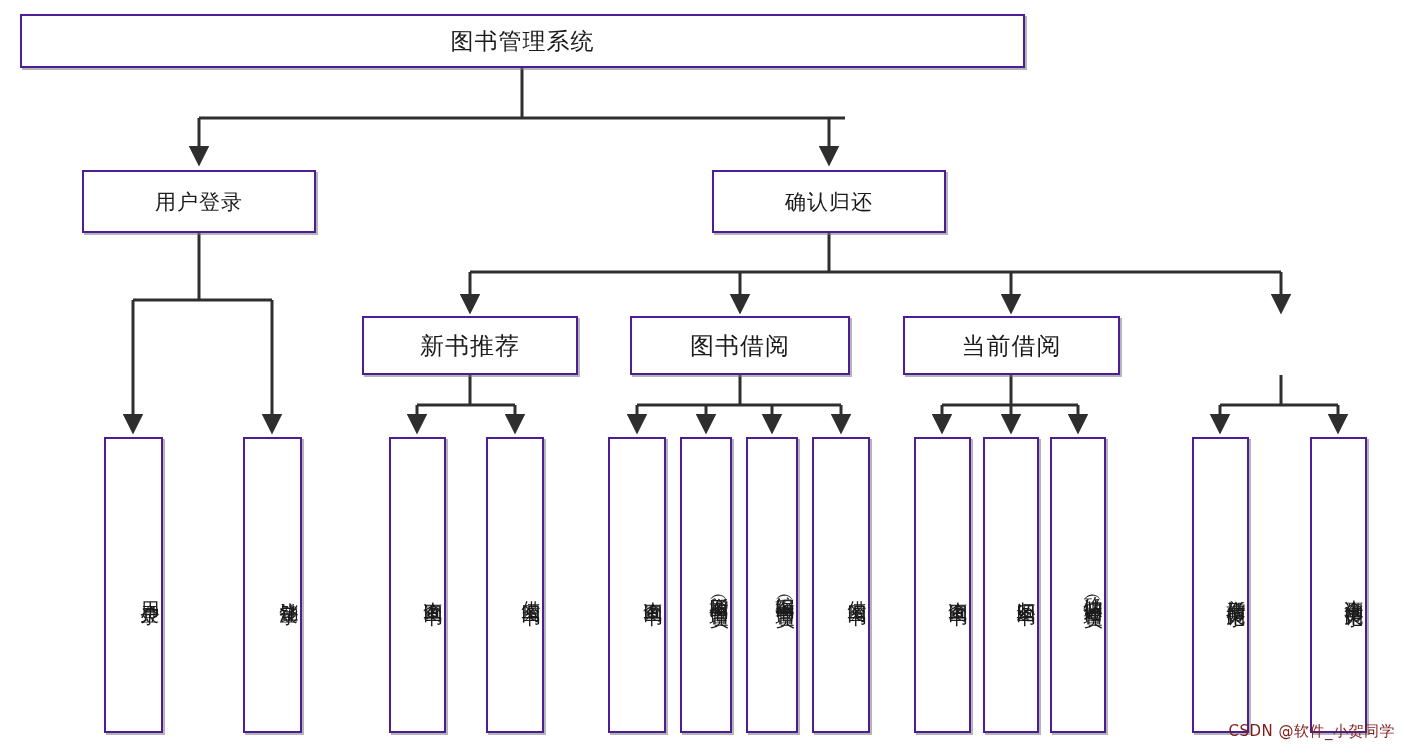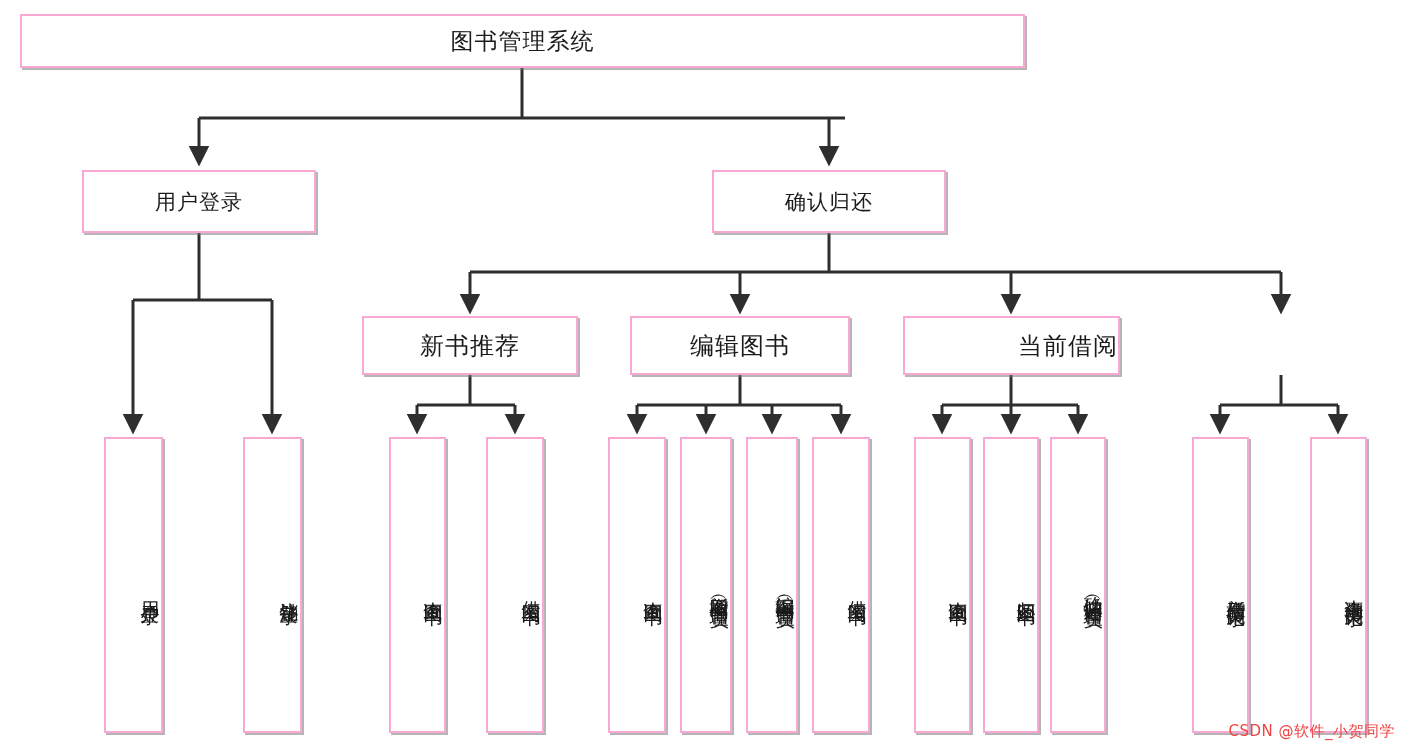--- a/index.html
+++ b/index.html
@@ -18,21 +18,21 @@
     position:absolute;
     left:0; top:0;
     width:1405px;
     height:747px;
     pointer-events:none;
   }
   .node{
     position:absolute;
     box-sizing:border-box;
     background:#ffffff;
-    border:2px solid #f9a8d4;
+    border:2px solid #4c1d95;
     box-shadow:2px 2px 0 rgba(120,120,120,.55);
     display:flex;
     align-items:center;
     justify-content:center;
     text-align:center;
   }
   .node.root{ font-size:23px; letter-spacing:1px; }
   .node.tier2{ font-size:21px; letter-spacing:1px; }
   .node.tier3{ font-size:24px; letter-spacing:1px; }
   .node.leaf{
@@ -48,21 +48,21 @@
   .leaf-label{
     writing-mode:vertical-rl;
     text-orientation:upright;
     white-space:nowrap;
   }
   #watermark{
     position:absolute;
     right:10px;
     bottom:6px;
     font-size:15px;
-    color:#ef4444;
+    color:#7f1d1d;
     letter-spacing:.5px;
     white-space:nowrap;
   }
 </style>
 </head>
 <body>
 
 <div id="stage">
 
   <svg class="wires" viewBox="0 0 1405 747" xmlns="http://www.w3.org/2000/svg">
@@ -123,23 +123,23 @@
     <span>用户登录</span>
   </div>
   <div class="node tier2" style="left:712px; top:170px; width:234px; height:63px;">
     <span>确认归还</span>
   </div>
 
   <div class="node tier3" style="left:362px; top:316px; width:216px; height:59px;">
     <span>新书推荐</span>
   </div>
   <div class="node tier3" style="left:630px; top:316px; width:220px; height:59px;">
-    <span>编辑图书</span>
+    <span>图书借阅</span>
   </div>
-  <div class="node tier3" style="left:903px; top:316px; width:217px; height:59px;justify-content:flex-end;">
+  <div class="node tier3" style="left:903px; top:316px; width:217px; height:59px;">
     <span>当前借阅</span>
   </div>
 
   <div class="node leaf" style="left:104px; top:437px; width:59px; height:296px;">
     <span class="leaf-label">用户登录</span>
   </div>
   <div class="node leaf" style="left:243px; top:437px; width:59px; height:296px;">
     <span class="leaf-label">注销登录</span>
   </div>
   <div class="node leaf" style="left:389px; top:437px; width:57px; height:296px;">

